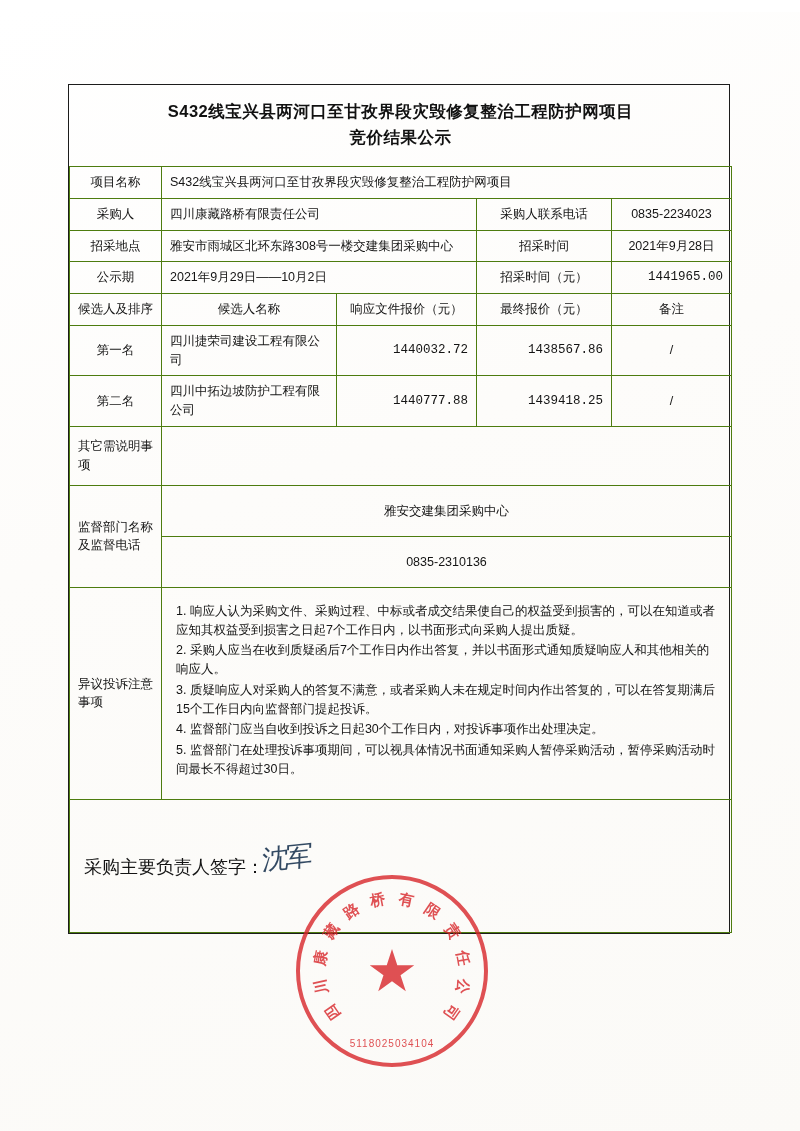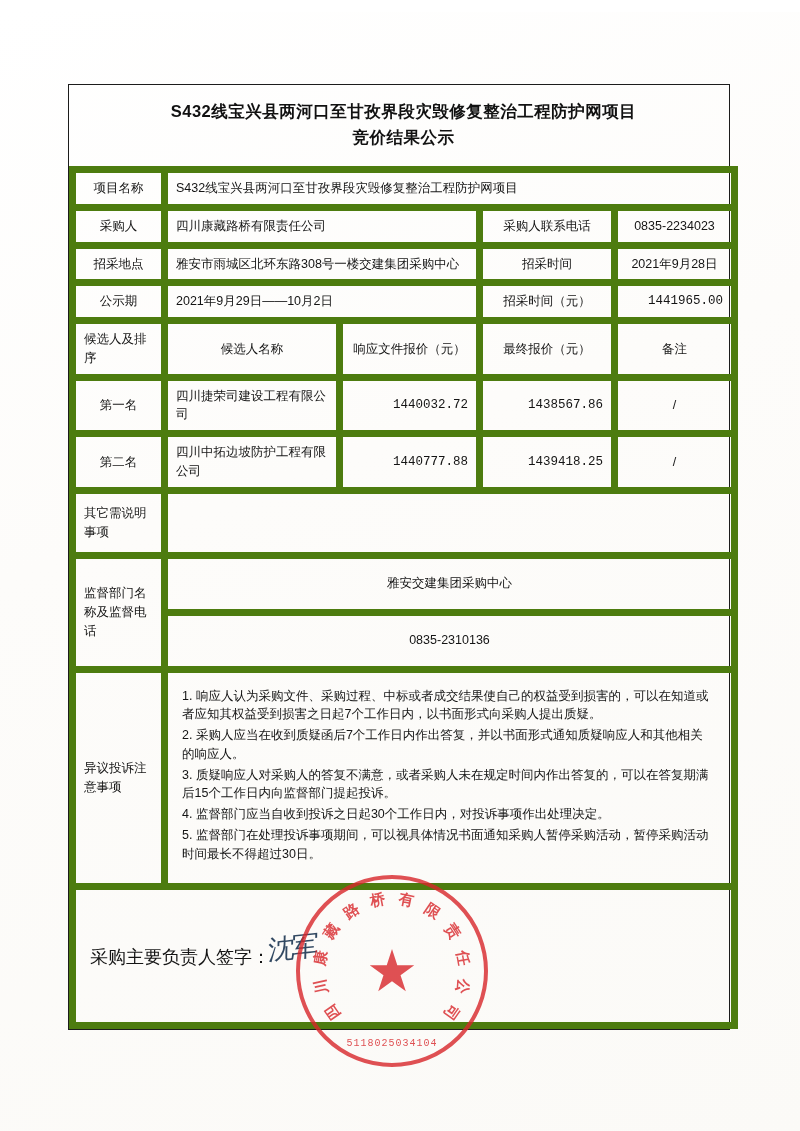--- a/index.html
+++ b/index.html
@@ -38,21 +38,21 @@
     border: 1.6px solid #1c1c1c;
     box-sizing: border-box;
     background: transparent;
   }
   table.main {
     width: 100%;
     border-collapse: collapse;
     table-layout: fixed;
   }
   table.main td {
-    border: 7px solid #4d7c0f;
+    border: 1px solid #4d7c0f;
     padding: 6px 8px;
     font-size: 12.5px;
     line-height: 1.5;
     vertical-align: middle;
     color: #141414;
   }
   .title-cell {
     border: none !important;
     text-align: center;
     padding: 14px 10px 16px 10px !important;
@@ -165,21 +165,21 @@
     transform: translate(-50%, -50%);
   }
   .seal .bottom-code {
     position: absolute;
     left: 50%;
     bottom: 14px;
     transform: translateX(-50%);
     font-size: 10px;
     color: #d8262a;
     letter-spacing: 1px;
-    font-family: Liberation Mono, monospace;
+    font-family: Liberation Sans, sans-serif;
   }
 </style>
 </head>
 <body>
 
 <div class="page">
 
   <div class="doc">
     <table class="main">
       <colgroup>

